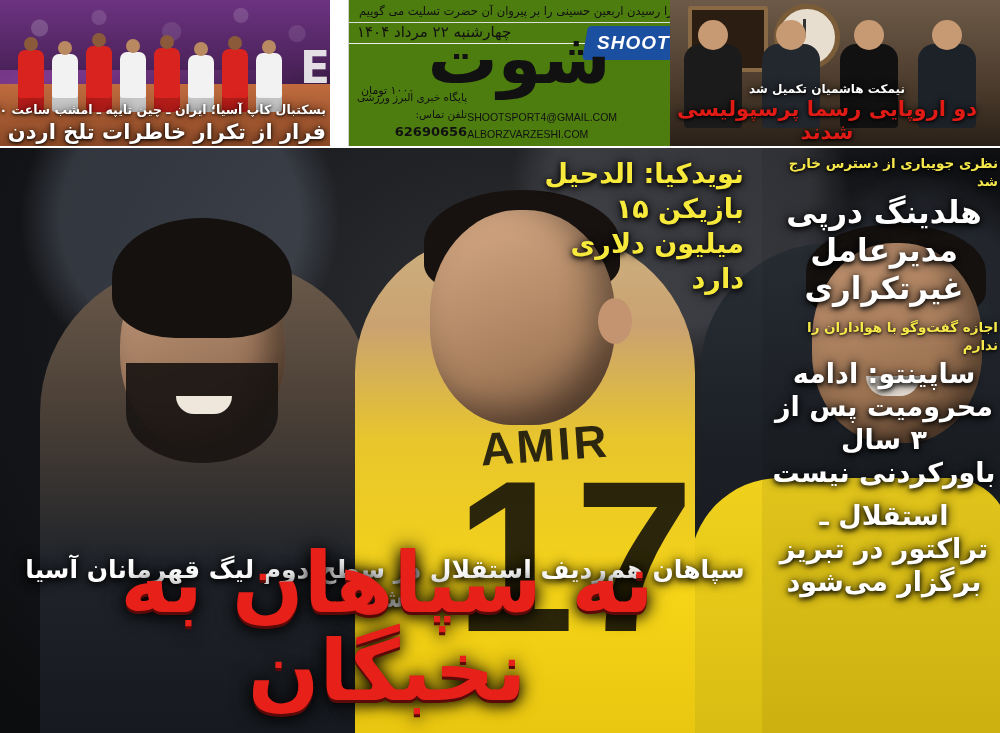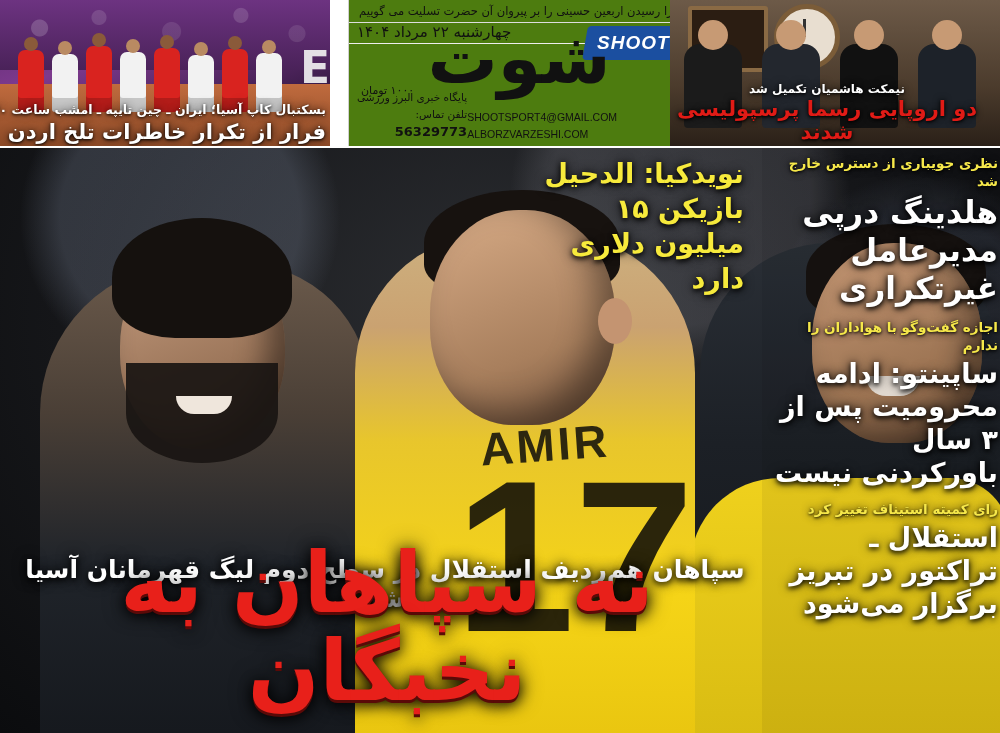--- a/index.html
+++ b/index.html
@@ -380,21 +380,21 @@
     color: #f6e84a;
     text-align: right;
     line-height: 1.35;
     text-shadow: 0 1px 3px #000, 0 0 8px rgba(0,0,0,.85);
     margin-bottom: 4px;
   }
   .sb-head {
     font-size: 31px;
     font-weight: bold;
     color: #ffffff;
-    text-align: right;
+    text-align: center;
     line-height: 1.22;
     text-shadow: 0 2px 5px #000, 0 0 11px rgba(0,0,0,.9);
   }
   .sb-head.mid   { font-size: 27px; }
 
   
   .callout {
     position:absolute;
     top: 156px;
     right: 256px;
@@ -471,21 +471,21 @@
       </div>
       <div class="shoot-badge">
         <span>SHOOT</span>
       </div>
       <div class="logo-persian">شوت</div>
       <div class="logo-price">۱۰۰۰ تومان</div>
       <div class="mast-contact">
         <div class="contact-col">
           <div>پایگاه خبری البرز ورزشی</div>
           <div>تلفن تماس:</div>
-          <div class="phone-line">56329773</div>
+          <div class="phone-line">62690656</div>
         </div>
         <div class="contact-col ltr">
           <div>SHOOTSPORT4@GMAIL.COM</div>
           <div>ALBORZVARZESHI.COM</div>
         </div>
       </div>
     </div>
 
     <div class="mast-photo-right">
       <div class="wall-frame"></div>
@@ -532,21 +532,20 @@
       <div class="sb-kicker">نظری جویباری از دسترس خارج شد</div>
       <div class="sb-head">هلدینگ درپی مدیرعامل غیرتکراری</div>
     </div>
 
     <div class="sb-block">
       <div class="sb-kicker">اجازه گفت‌وگو با هواداران را ندارم</div>
       <div class="sb-head mid">ساپینتو: ادامه محرومیت پس از ۳ سال باورکردنی نیست</div>
     </div>
 
     <div class="sb-block">
-      <div class="sb-kicker">رای کمیته استیناف تغییر کرد</div>
       <div class="sb-head mid">استقلال ـ تراکتور در تبریز برگزار می‌شود</div>
     </div>
   </div>
 
   <div class="main-kicker">سپاهان هم‌ردیف استقلال در سطح دوم لیگ قهرمانان آسیا شد</div>
   <div class="main-head">نه سپاهان به نخبگان</div>
 
 </div>
 
 </body></html>

